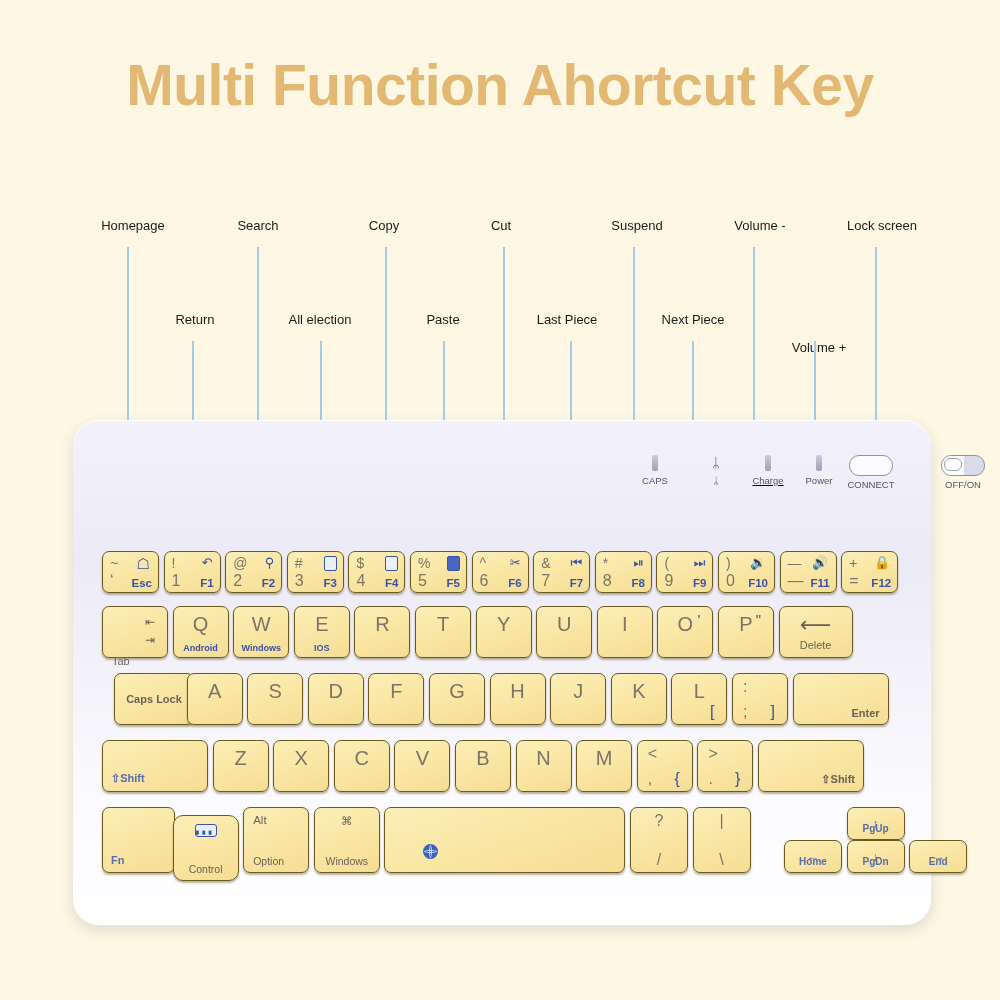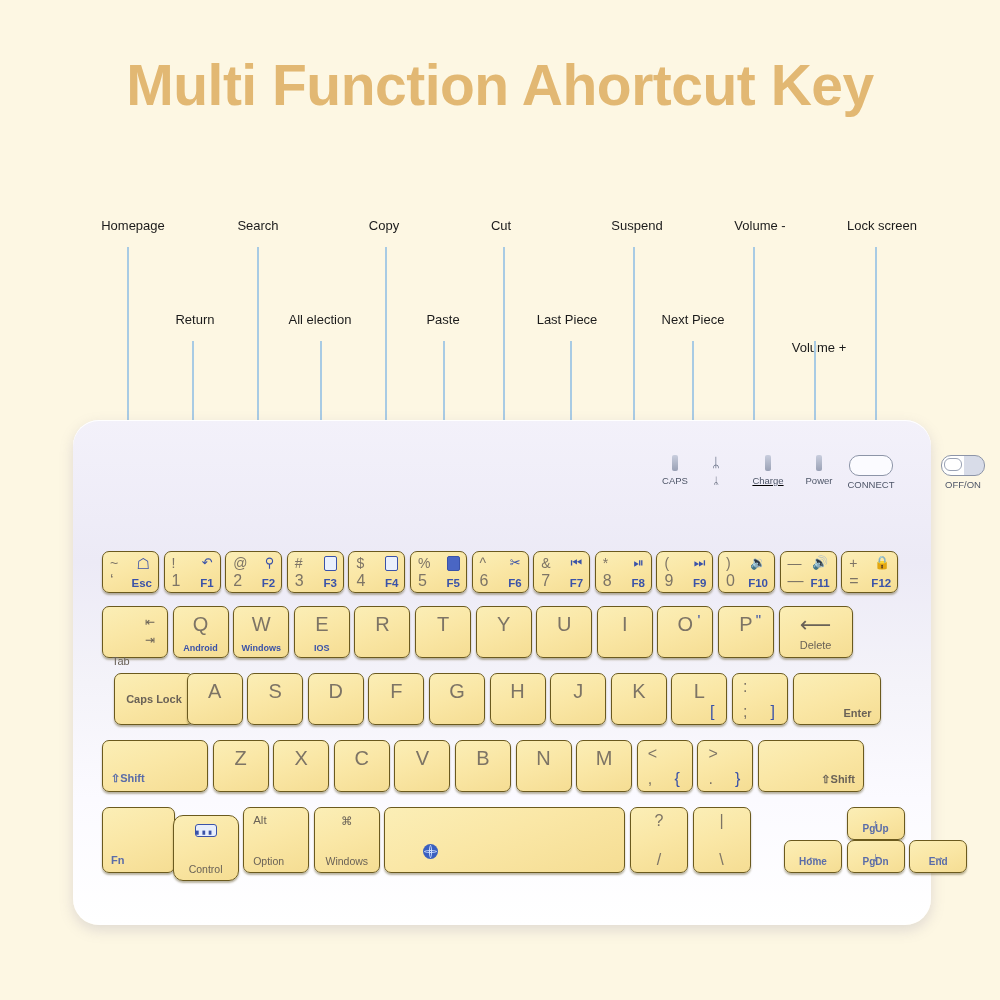--- a/index.html
+++ b/index.html
@@ -160,21 +160,21 @@
     <div class="leader" style="left: 570px; top: 341px; height: 215px; background: rgb(168, 203, 228);"></div>
     <div class="callout" style="left: 693px; top: 312px;">Next Piece</div>
     <div class="leader" style="left: 692px; top: 341px; height: 215px; background: rgb(168, 203, 228);"></div>
     <div class="callout" style="left: 819px; top: 312px; margin-top: 28px;">Volume +</div>
     <div class="leader" style="left: 814px; top: 341px; height: 215px; background: rgb(168, 203, 228);"></div>
   </div>
 
 <div id="keyboard">
   <div id="kb-inner">
     <div id="indicators">
-        <div class="ind" style="left: 32px; top: 0px; width: 60px;">
+        <div class="ind" style="left: 12px; top: 0px; width: 60px;">
           <div class="ind-led"></div>
           <div class="ind-lbl">CAPS</div>
         </div>
         <div class="ind" style="left: 73px; top: 0px; width: 60px;">
           <div class="bt-glyph">ᛦ</div>
           <div class="ind-lbl">ᛦ</div>
         </div>
         <div class="ind" style="left: 125px; top: 0px; width: 60px; text-decoration: underline;">
           <div class="ind-led"></div>
           <div class="ind-lbl">Charge</div>
@@ -344,21 +344,21 @@
         </div>
         <div class="key" style="left: 598.4px; top: 253px; width: 56px; height: 52px;">
           <span class="big">L</span>
           <span class="stack-br">[</span>
         </div>
         <div class="key" style="left: 659px; top: 253px; width: 56px; height: 52px;">
           <span class="stack-t">:</span>
           <span class="stack-b">;</span>
           <span class="stack-br">]</span>
         </div>
-        <div class="key" style="left: 719.6px; top: 253px; width: 88px; height: 52px;">
+        <div class="key" style="left: 719.6px; top: 253px; width: 96px; height: 52px;">
           <span class="lbl-br">Enter</span>
         </div>
         <div class="key" style="left: 29px; top: 320px; width: 106px; height: 52px;">
           <span class="lbl-bl">⇧Shift</span>
         </div>
         <div class="key" style="left: 139.6px; top: 320px; width: 56px; height: 52px;">
           <span class="big">Z</span>
         </div>
         <div class="key" style="left: 200.2px; top: 320px; width: 56px; height: 52px;">
           <span class="big">X</span>

